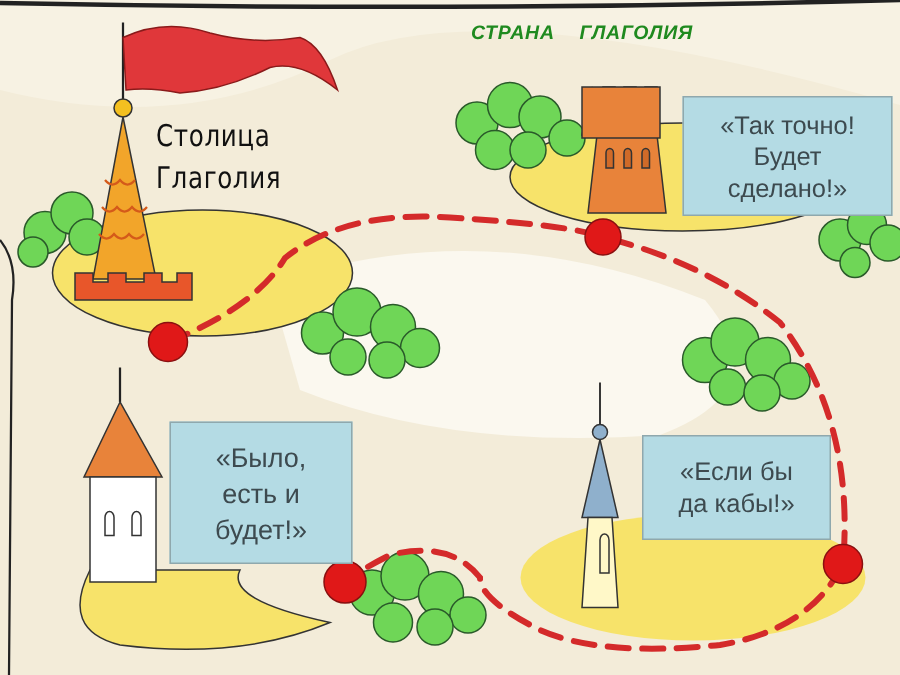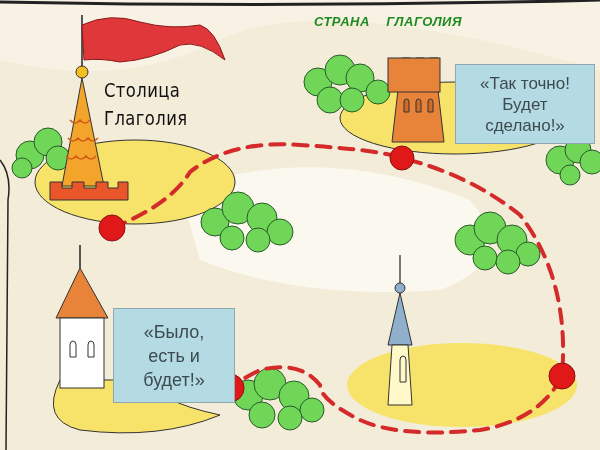--- a/index.html
+++ b/index.html
@@ -17,21 +17,21 @@
     font-family: "DejaVu Sans", sans-serif; font-size: 20px; line-height: 28px;
     color: #111; transform: scaleX(0.82); transform-origin: left top; letter-spacing: 0.5px;
   }
   .bubble {
     position: absolute; background: #b4dbe4; border: 1px solid #8fa8ad;
     color: #3d4a4f; font-family: "Liberation Sans", sans-serif; font-size: 17px;
     line-height: 21px; text-align: center; box-sizing: border-box;
     display: flex; align-items: center; justify-content: center; padding: 4px 6px;
   }
   .b1 { left: 455px; top: 64px; width: 140px; height: 80px; }
-  .b2 { left: 113px; top: 281px; width: 122px; height: 95px; font-size: 18px; line-height: 24px; margin-top: 27px; }
+  .b2 { left: 113px; top: 281px; width: 122px; height: 95px; font-size: 18px; line-height: 24px; }
   .b3 { left: 428px; top: 290px; width: 126px; height: 70px; }
   .bubble span { display: block; white-space: pre-line; }
 </style>
 </head>
 <body>
 
 <div class="stage">
   <svg class="bg" width="600" height="450" viewBox="0 0 600 450">
 
     <rect x="0" y="0" width="600" height="450" fill="#f3ecd9"></rect>
@@ -138,13 +138,17 @@
   <div class="bubble b1">
     <span>«Так точно!
 Будет
 сделано!»</span>
   </div>
   <div class="bubble b2">
     <span>«Было,
 есть и
 будет!»</span>
   </div>
+  <div class="bubble b3">
+    <span>«Если бы
+да  кабы!»</span>
+  </div>
 </div>
 
 </body></html>

